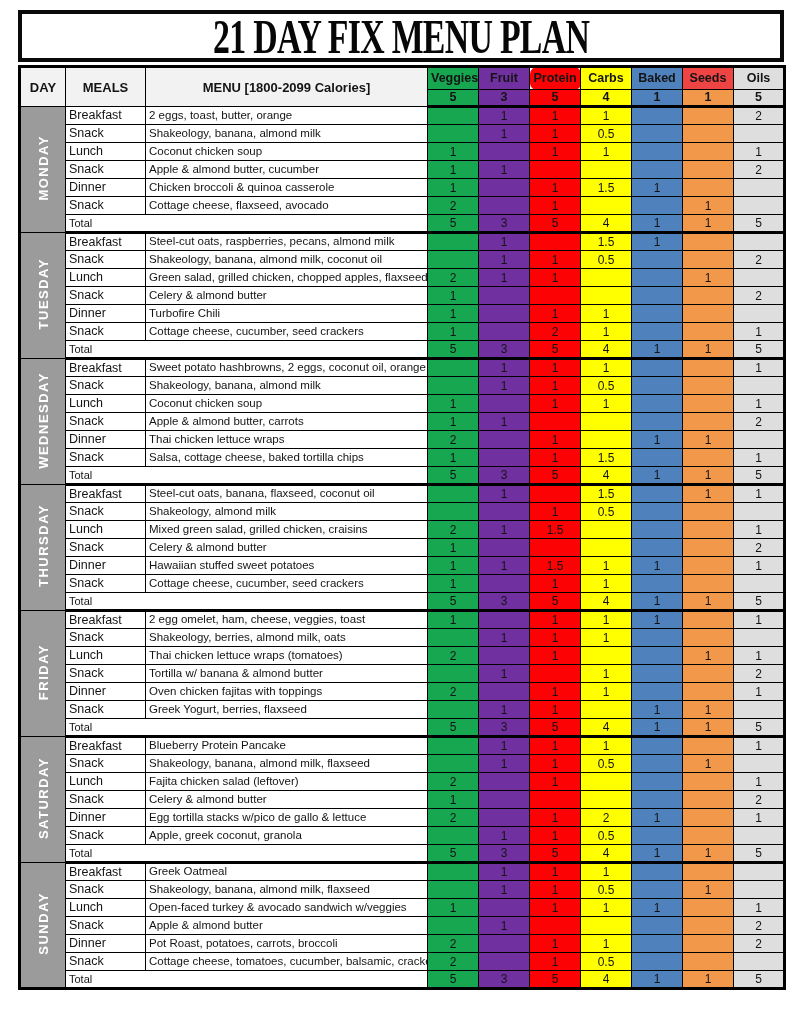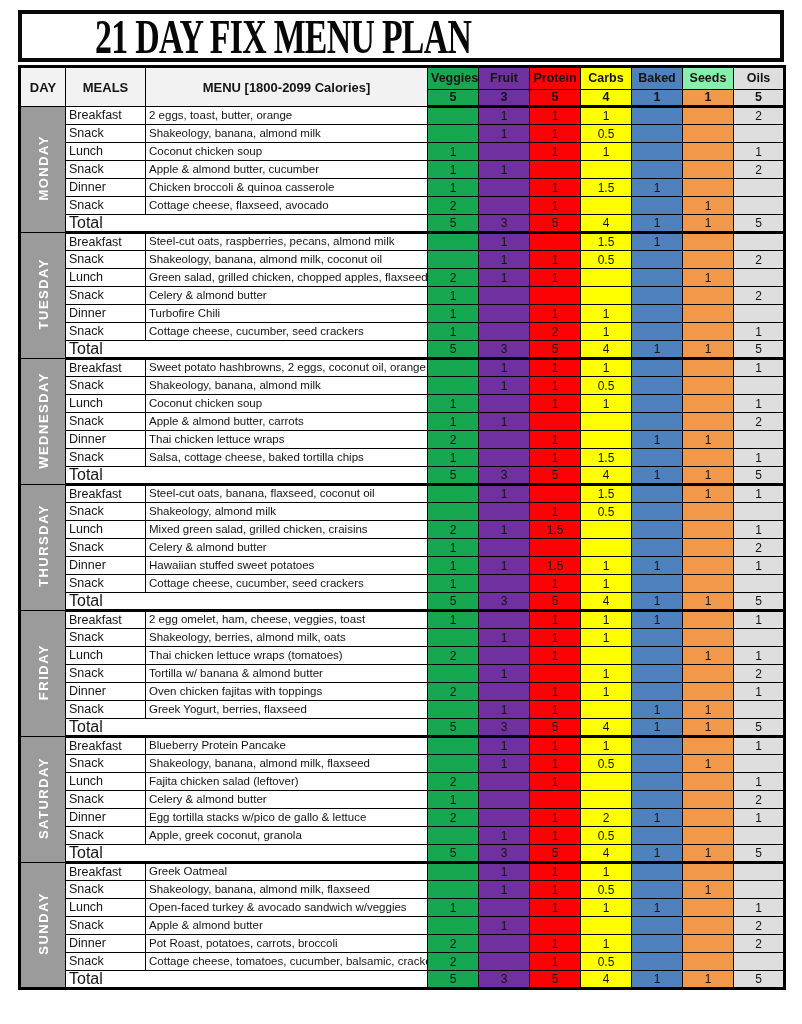--- a/index.html
+++ b/index.html
@@ -2,21 +2,21 @@
 <html><head>
 <meta charset="utf-8">
 <style>
   html,body{margin:0;padding:0;background:#ffffff;}
   body{width:802px;height:1024px;overflow:hidden;font-family:"Liberation Sans",sans-serif;}
   .sheet{width:766px;margin:0 auto;padding-top:10px;}
 
   
   .title-box{
     border:4px solid #0a0a0a;background:#ffffff;height:44px;
-    display:flex;align-items:center;justify-content:flex-start;margin-bottom:3px;
+    display:flex;align-items:center;justify-content:center;margin-bottom:3px;
   }
   .title-text{
     font-family:"Liberation Serif",serif;font-weight:bold;font-size:47px;
     letter-spacing:-1px;transform:scale(0.72,1.04);white-space:nowrap;color:#070707;
   }
 
   
   table.menu{border-collapse:collapse;table-layout:fixed;width:766px;border:3px solid #000;}
   table.menu th,table.menu td{
     border:1px solid #000;padding:0 3px;overflow:hidden;white-space:nowrap;
@@ -32,21 +32,21 @@
 
   tbody tr{height:18px;}
   td.day-cell{background:#9B9B9B;text-align:center;padding:0;}
   .day-label{
     display:inline-block;writing-mode:vertical-rl;transform:rotate(180deg);
     color:#ffffff;font-weight:bold;font-size:13px;letter-spacing:1.5px;
   }
   td.meal-cell{font-size:12.5px;background:#ffffff;}
   td.menu-cell{font-size:11.5px;background:#ffffff;}
   td.val-cell{font-size:12px;text-align:center;}
-  td.total-cell{font-size:16px;background:#ffffff;}
+  td.total-cell{font-size:11px;background:#ffffff;}
   tr.total-row td{border-bottom:3px solid #000;}
 
   
   .watermark{
     font-family:"Liberation Serif",serif;font-size:27px;color:#242424;
     text-align:right;margin-top:1px;letter-spacing:0.5px;
   }
 </style>
 </head>
 <body>
@@ -70,24 +70,24 @@
         <col class="c-val">
         <col class="c-val">
     </colgroup>
     <thead>
       <tr class="hdr-row1" id="hdr-row1">
         <th class="left-hdr" rowspan="2">DAY</th>
         <th class="left-hdr" rowspan="2">MEALS</th>
         <th class="left-hdr" rowspan="2">MENU [1800-2099 Calories]</th>
       <th class="cat-hdr" style="background: rgb(23, 167, 81);">Veggies</th>
           <th class="cat-hdr" style="background: rgb(112, 48, 160);">Fruit</th>
-          <th class="cat-hdr" style="background: rgb(252, 2, 4);">Protein</th>
+          <th class="cat-hdr" style="background: rgb(252, 2, 4); border-radius: 7px;">Protein</th>
           <th class="cat-hdr" style="background: rgb(255, 255, 0);">Carbs</th>
           <th class="cat-hdr" style="background: rgb(79, 129, 189);">Baked</th>
-          <th class="cat-hdr" style="background: #86efac;">Seeds</th>
+          <th class="cat-hdr" style="background: #ef4444;">Seeds</th>
           <th class="cat-hdr" style="background: rgb(222, 222, 222);">Oils</th>
         </tr>
       <tr class="hdr-row2" id="hdr-row2">
           <th style="background: rgb(23, 167, 81);">5</th>
           <th style="background: rgb(112, 48, 160);">3</th>
           <th style="background: rgb(252, 2, 4);">5</th>
           <th style="background: rgb(255, 255, 0);">4</th>
           <th style="background: rgb(79, 129, 189);">1</th>
           <th style="background: rgb(242, 152, 75);">1</th>
           <th style="background: rgb(222, 222, 222);">5</th>

